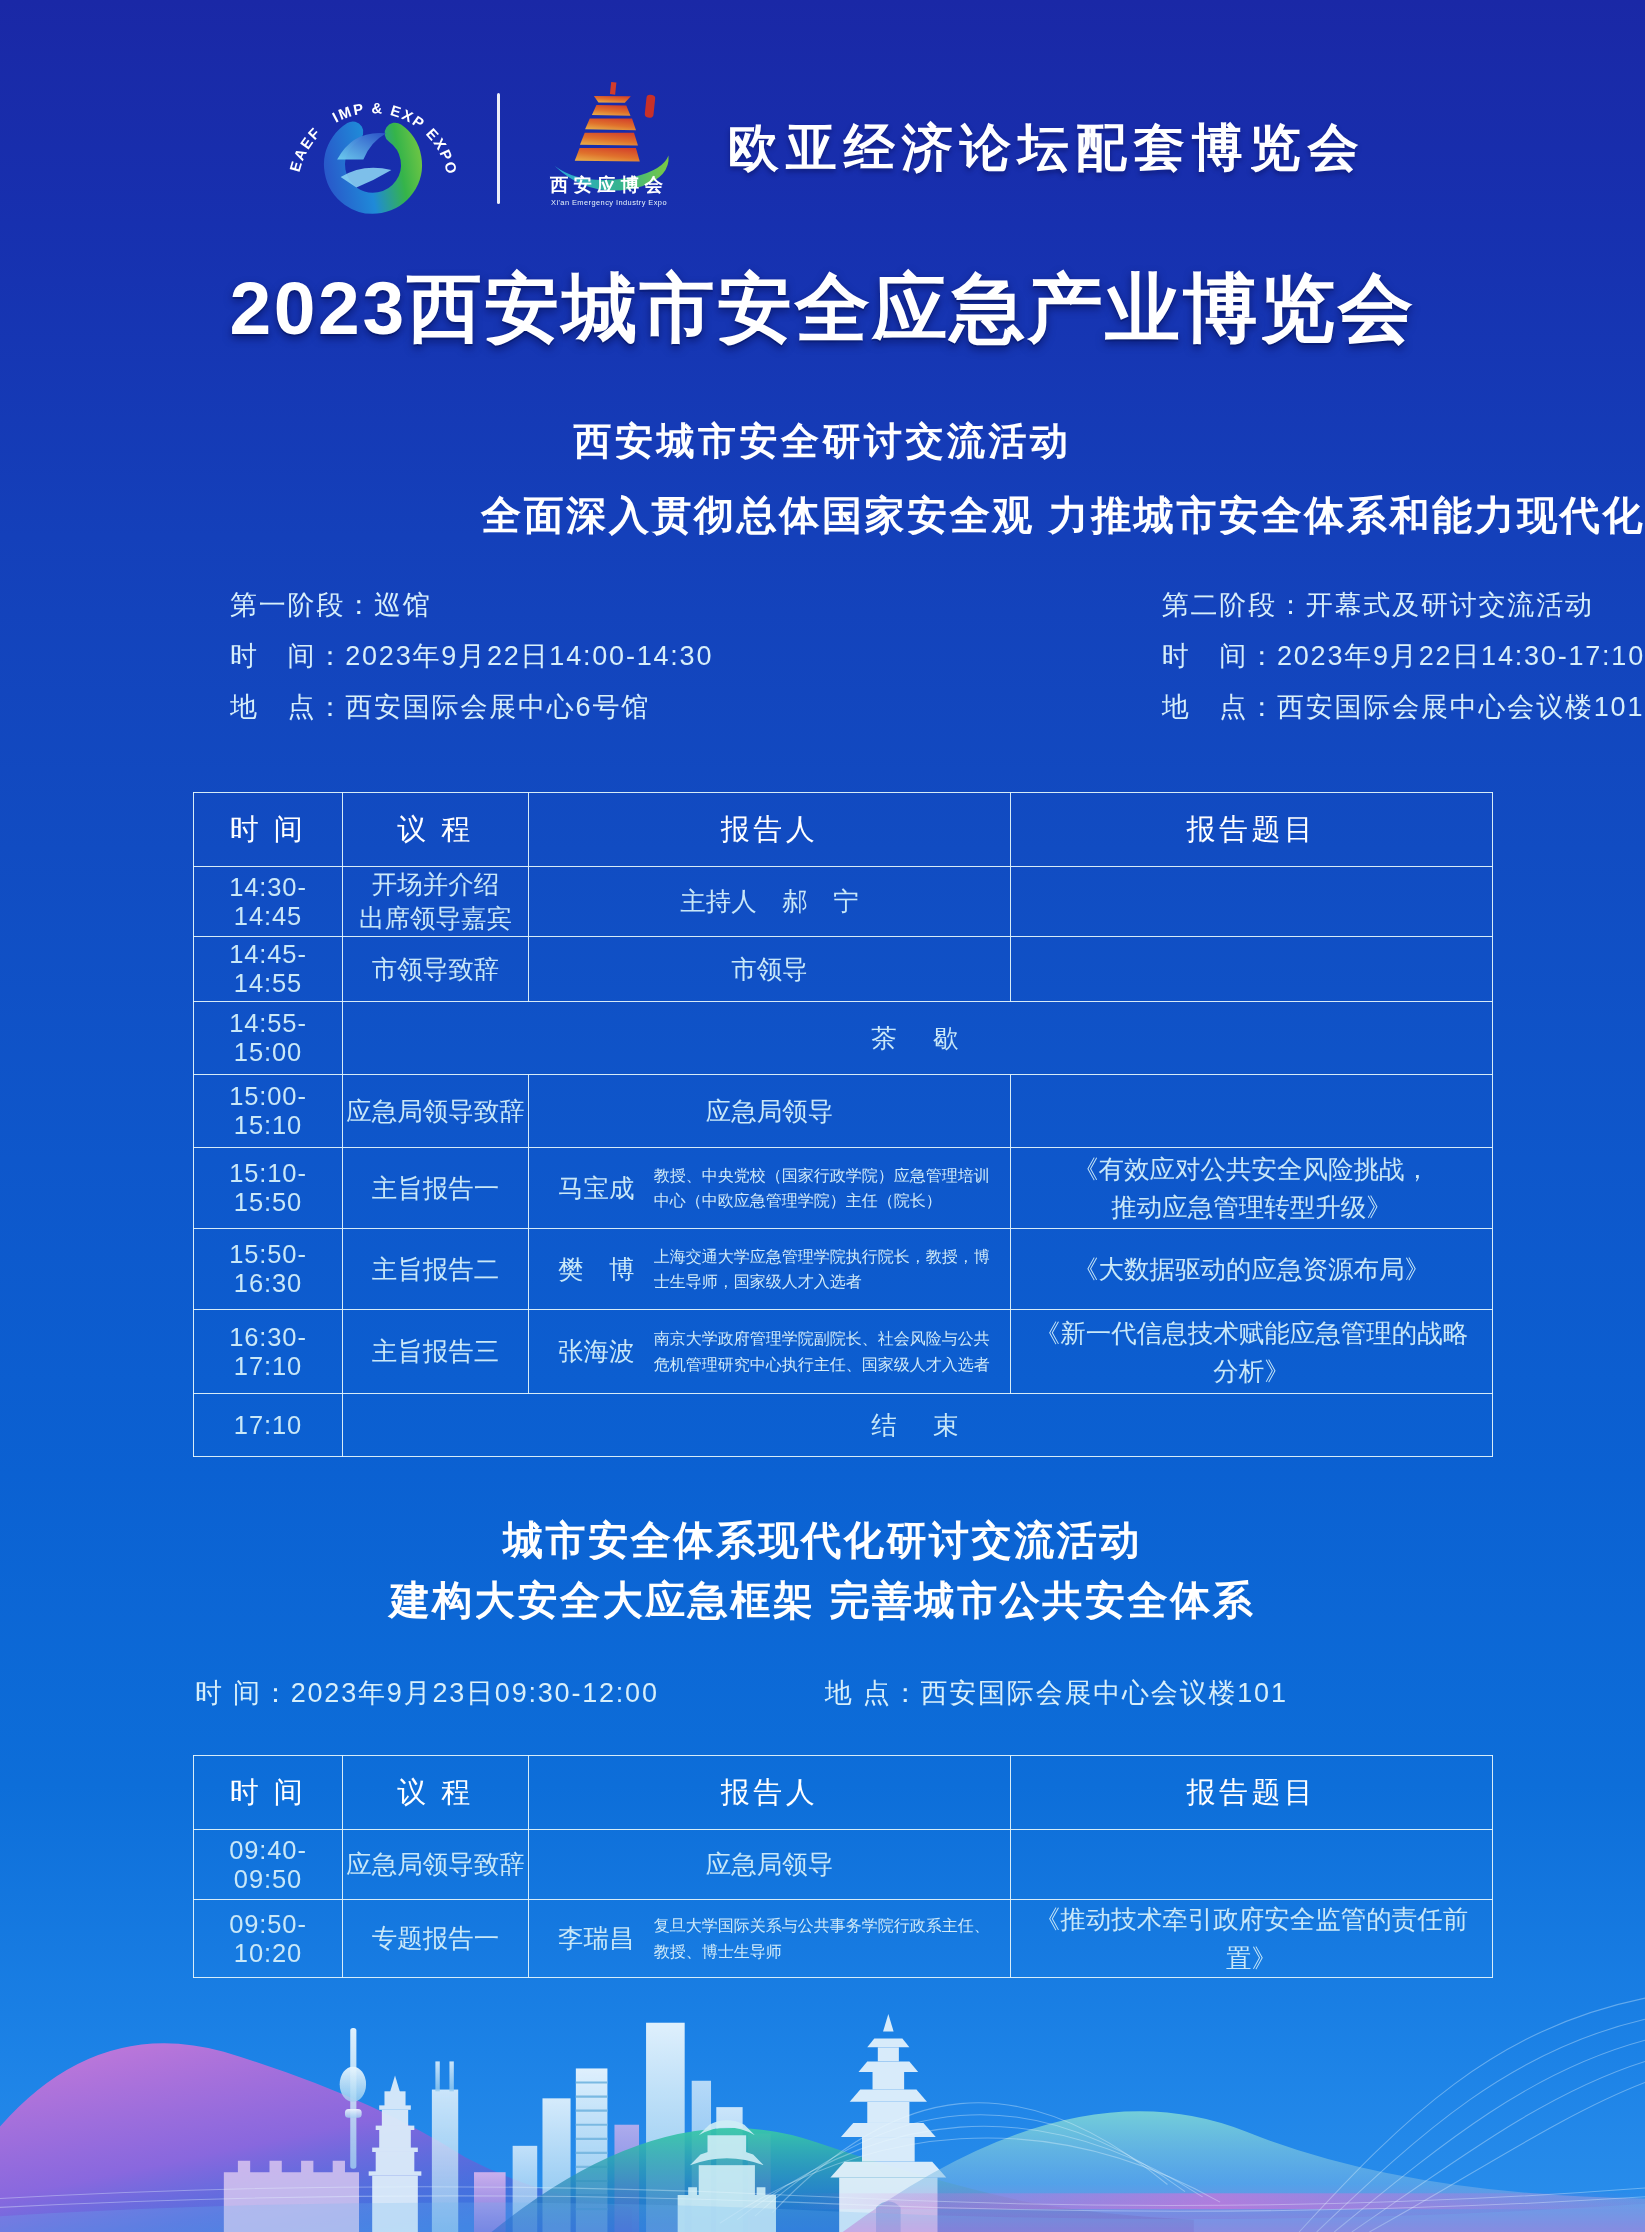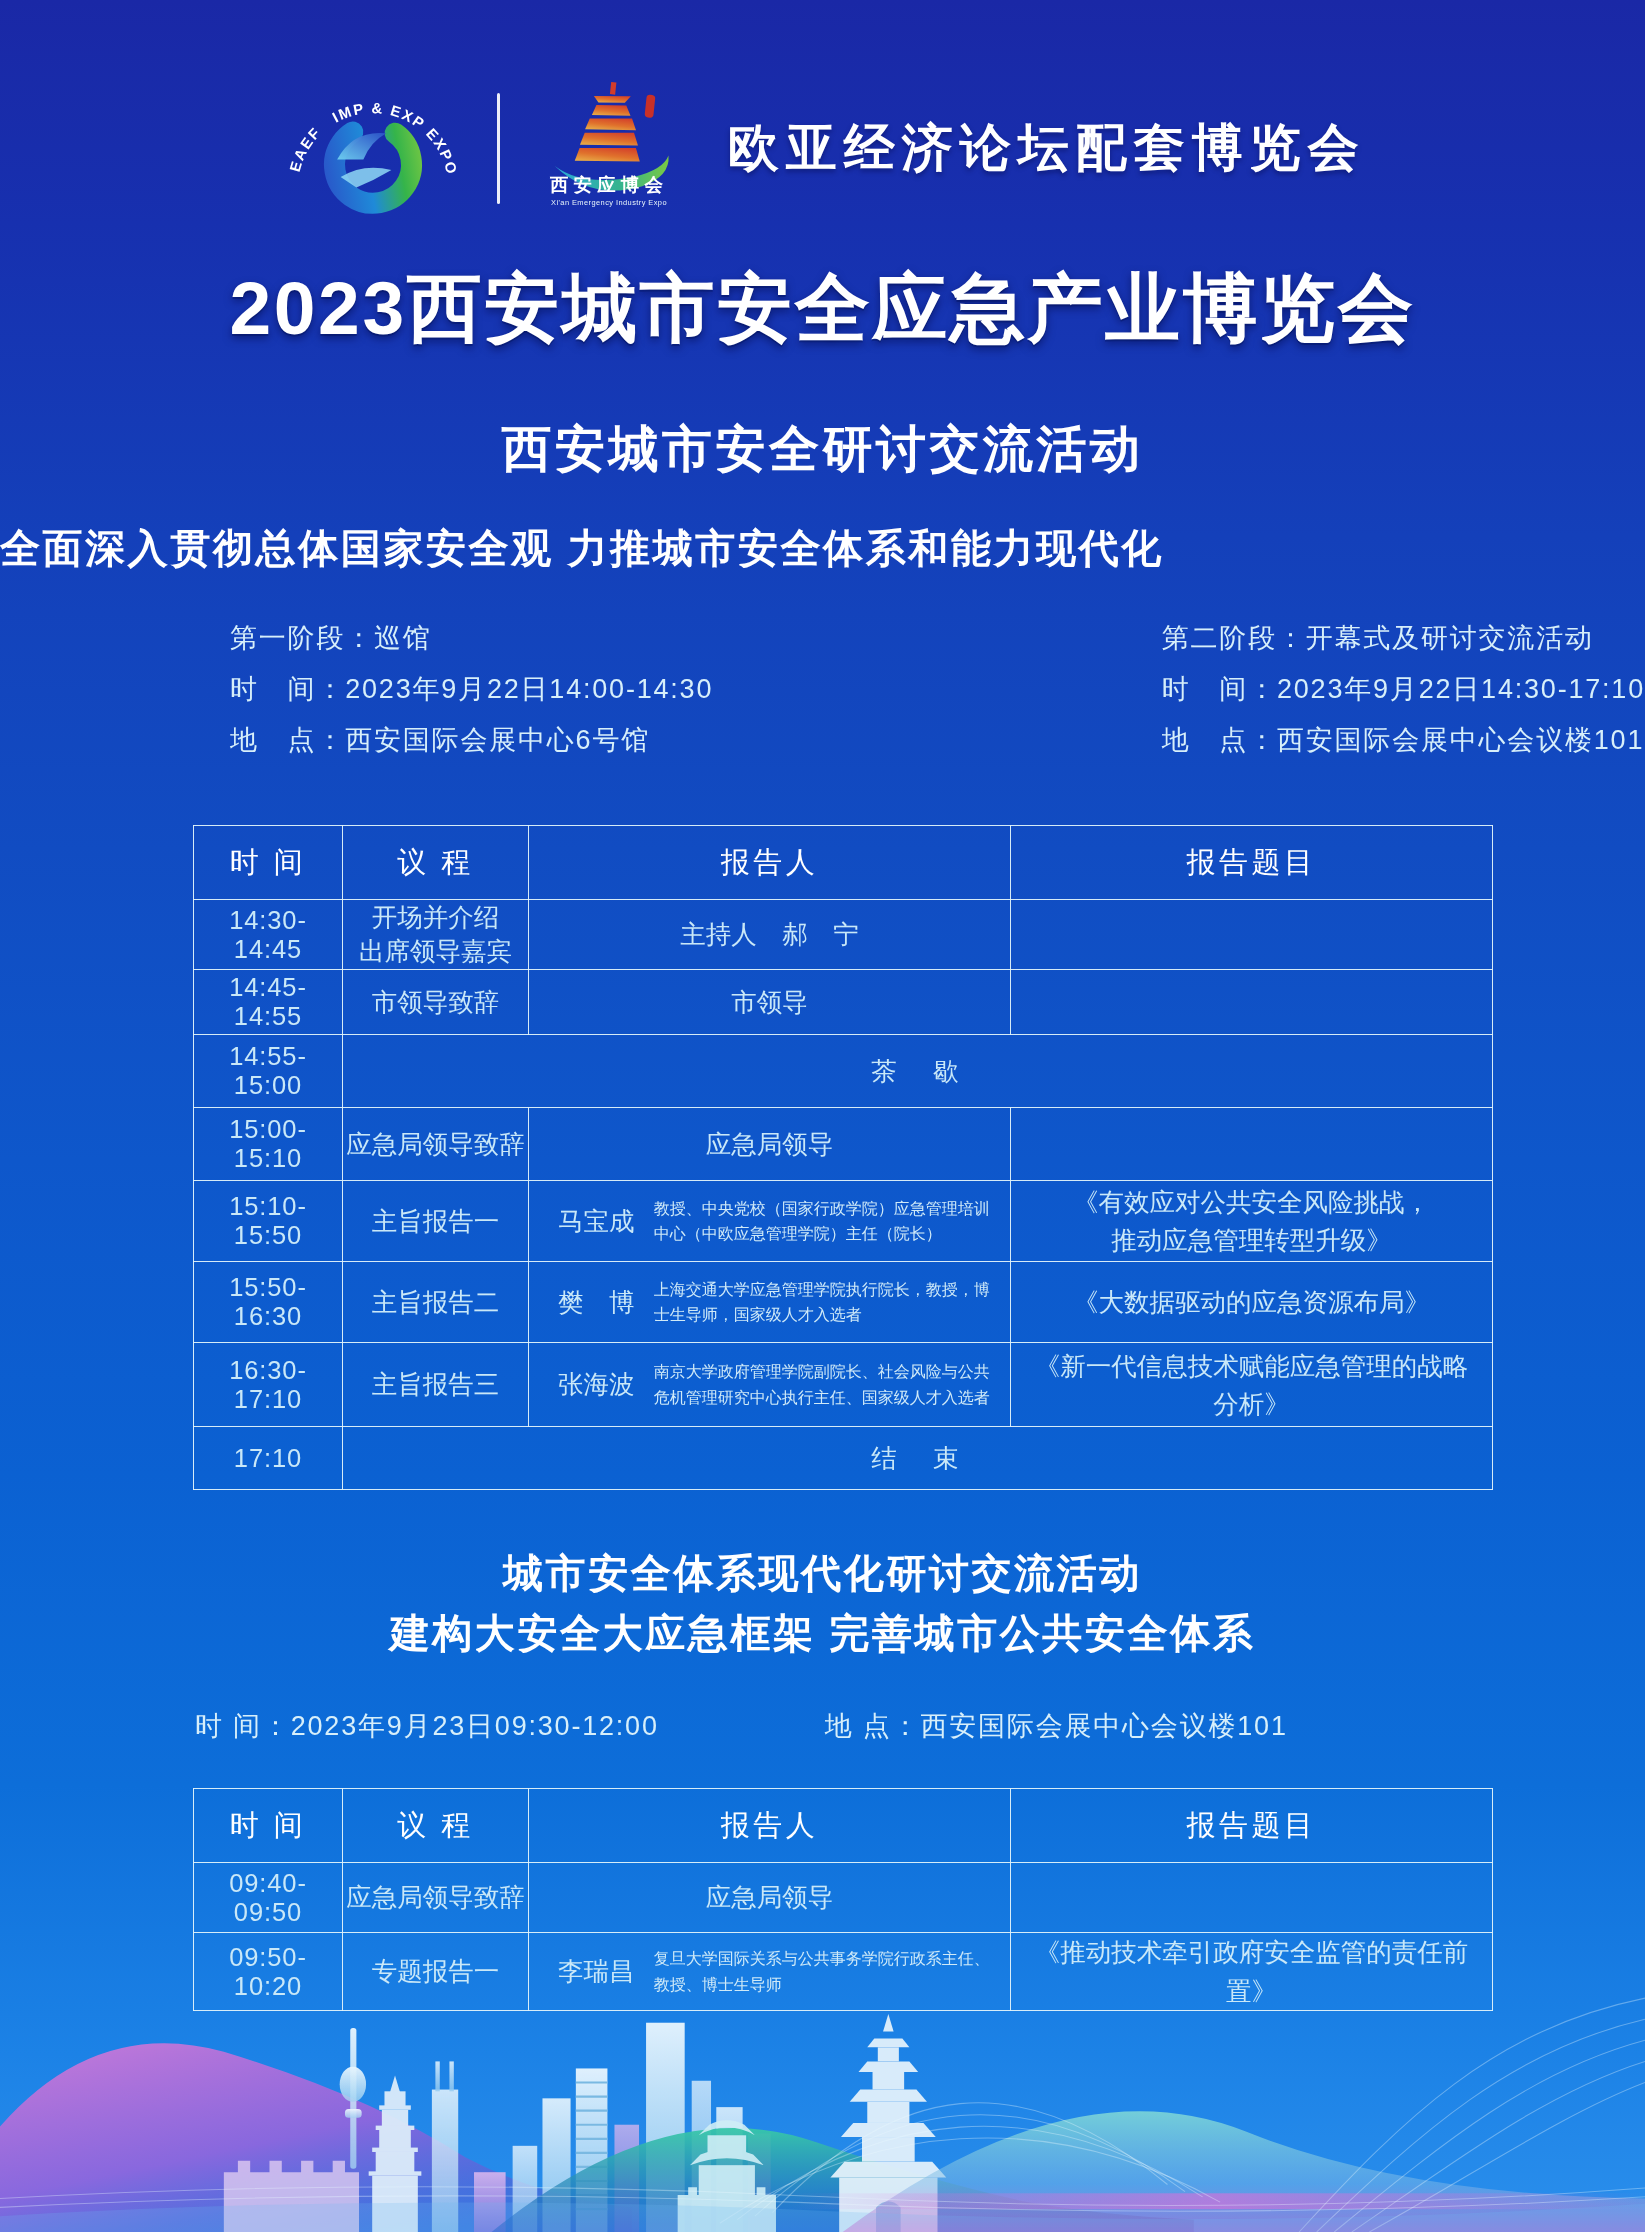--- a/index.html
+++ b/index.html
@@ -11,22 +11,22 @@
   
   .header{display:flex;align-items:center;justify-content:center;padding-top:75px;}
   .logo1{width:188px;height:140px;flex:0 0 auto;}
   .logo-divider{width:2.6px;height:111px;background:rgba(255,255,255,.92);margin:0 30px;border-radius:1.8px;}
   .logo2{width:158px;height:147px;flex:0 0 auto;}
   .banner-text{font-size:51px;font-weight:800;letter-spacing:7px;margin-left:40px;
     text-shadow:0 2.6px 5.3px rgba(0,5,60,.4);}
   
   .main-title{text-align:center;font-size:75px;font-weight:900;letter-spacing:2.6px;margin-top:37px;
     text-shadow:0 4.4px 8.8px rgba(0,8,70,.55), 0 1.8px 0 rgba(0,20,90,.35);}
-  .subtitle{text-align:center;font-size:50px;font-weight:700;letter-spacing:3.5px;margin-top:56px;}
-  .slogan{text-align:left;font-size:40px;font-weight:800;letter-spacing:2.6px;margin-top:38px;}
+  .subtitle{text-align:center;font-size:38px;font-weight:700;letter-spacing:3.5px;margin-top:56px;}
+  .slogan{text-align:right;font-size:40px;font-weight:800;letter-spacing:2.6px;margin-top:21px;}
   
   .phases{display:flex;margin:49px 0 0 230px;color:#d7effa;justify-content:space-between;}
   .phase{font-size:27px;letter-spacing:1.8px;line-height:1.0;}
   .phase-col-1{width:607px;flex:0 0 auto;}
   .phase p{margin:0 0 24px 0;}
   
   table.schedule{border-collapse:collapse;table-layout:fixed;width:1299px;margin-left:193px;}
   .schedule th,.schedule td{border:1.8px solid rgba(226,243,250,.95);}
   .schedule th{font-size:29px;font-weight:400;color:#ffffff;letter-spacing:3.5px;}
   .schedule td{color:#c9e8f8;font-size:25.5px;text-align:center;vertical-align:middle;}

